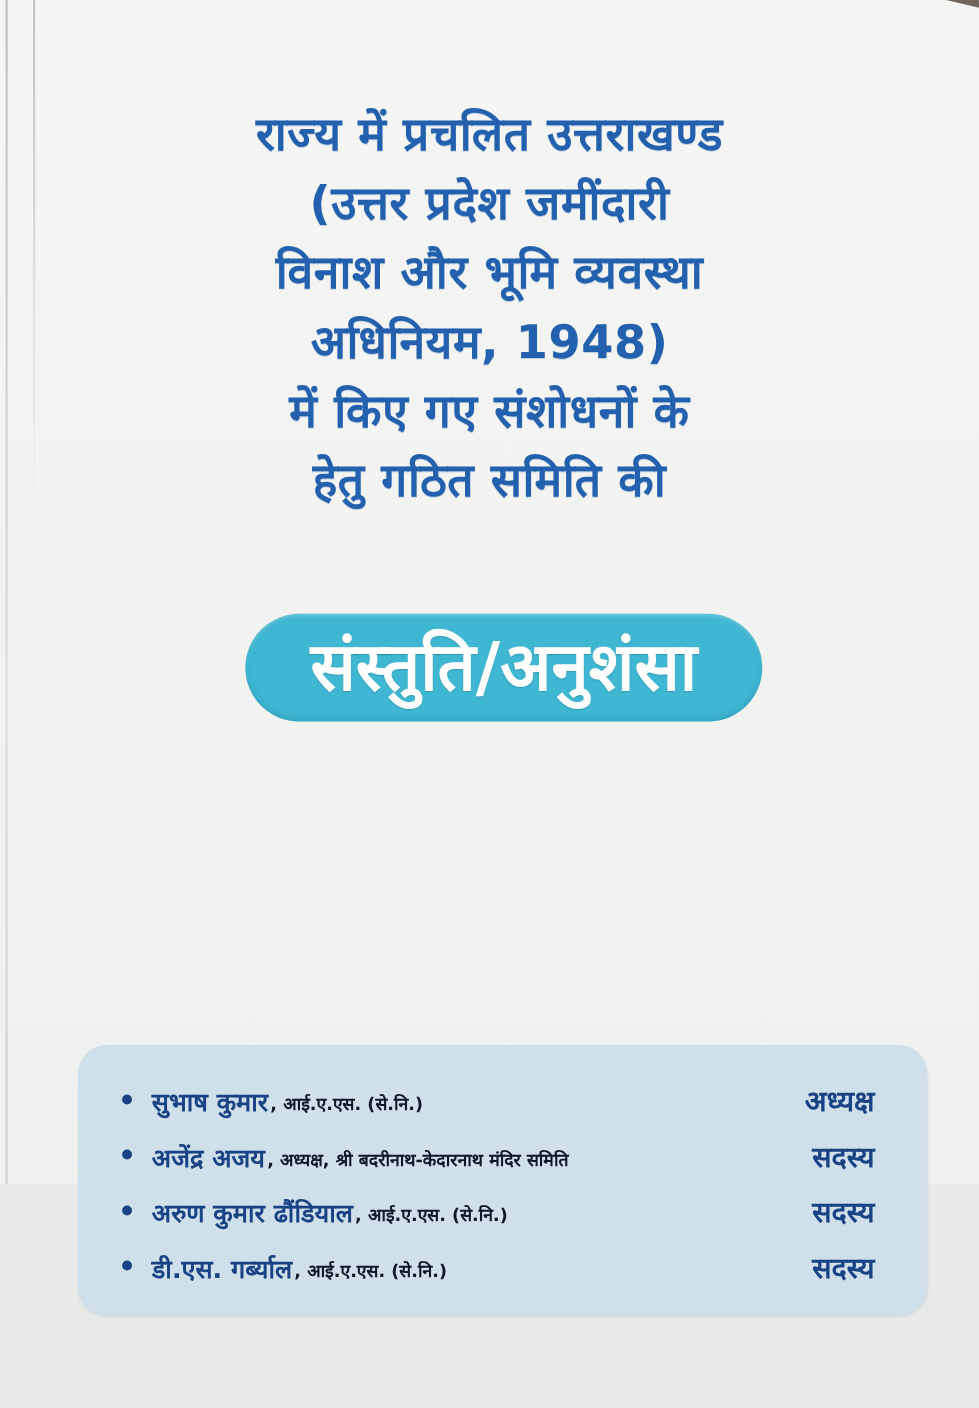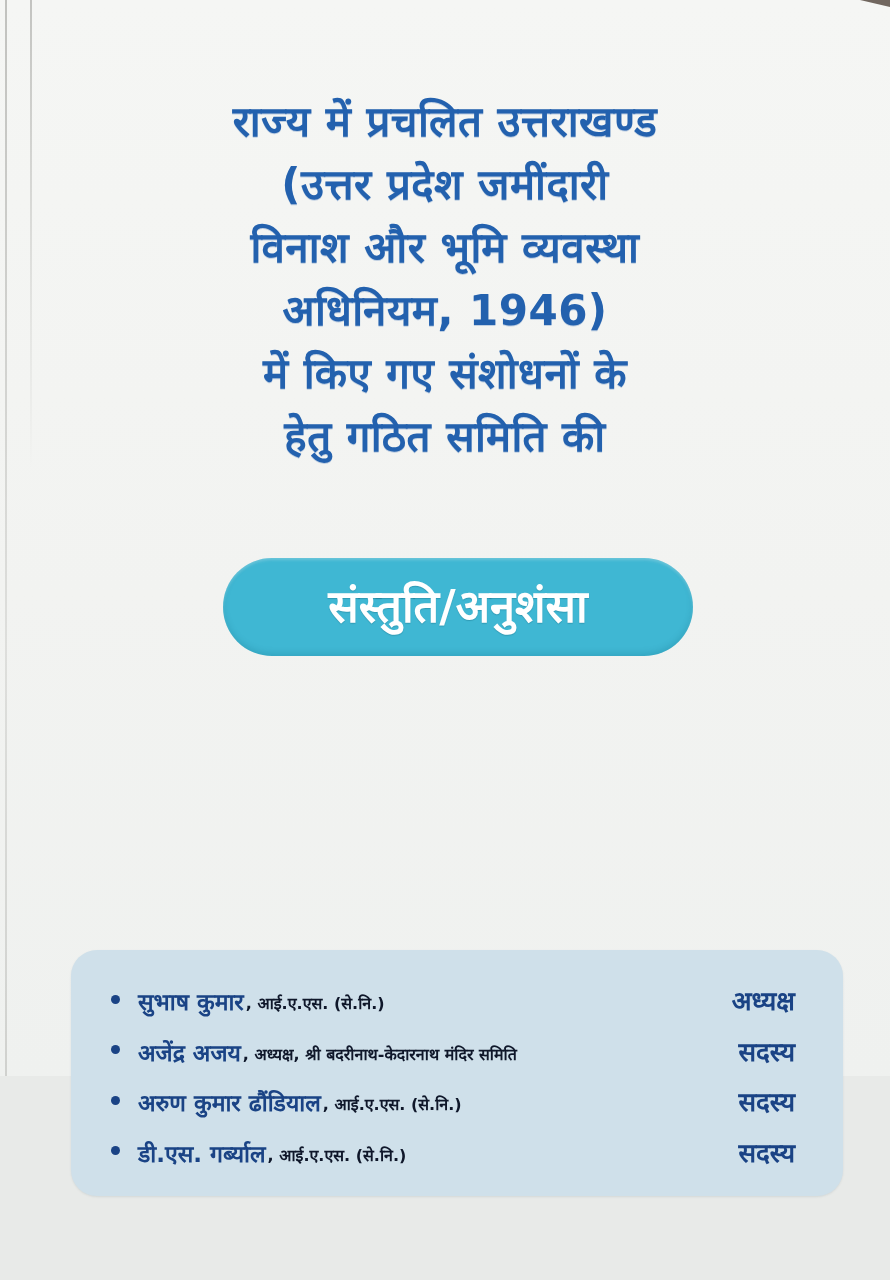--- a/index.html
+++ b/index.html
@@ -39,21 +39,21 @@
     text-shadow:0 1px 0 rgba(35,97,174,.25);
   }
   
   .badge{
     position:absolute;top:558px;left:223px;
     width:470px;height:98px;
     background:#3fb7d3;
     border-radius:49px;
     box-shadow:inset 0 -3px 6px rgba(0,90,110,.18), inset 0 2px 3px rgba(255,255,255,.25);
     color:#ffffff;
-    font-weight:bold;font-size:45px;line-height:98px;
+    font-weight:bold;font-size:61px;line-height:98px;
     text-align:center;
     text-shadow:0 1px 1px rgba(0,70,90,.25);
   }
   
   .panel{
     position:absolute;top:950px;left:71px;
     width:772px;height:246px;
     background:#cfe0ea;
     border-radius:26px;
     box-sizing:border-box;
@@ -87,21 +87,21 @@
 <div class="page">
 
   <div class="edge-line-1"></div>
   <div class="edge-line-2"></div>
   <div class="corner-mark"></div>
 
   <div class="title">
     <div>राज्य में प्रचलित उत्तराखण्ड</div>
     <div>(उत्तर प्रदेश जमींदारी</div>
     <div>विनाश और भूमि व्यवस्था</div>
-    <div>अधिनियम, 1946)</div>
+    <div>अधिनियम, 1948)</div>
     <div>में किए गए संशोधनों के</div>
     <div>हेतु गठित समिति की</div>
   </div>
 
   <div class="badge">संस्तुति/अनुशंसा</div>
 
   <div class="panel">
 
     <div class="row">
       <div class="left">

